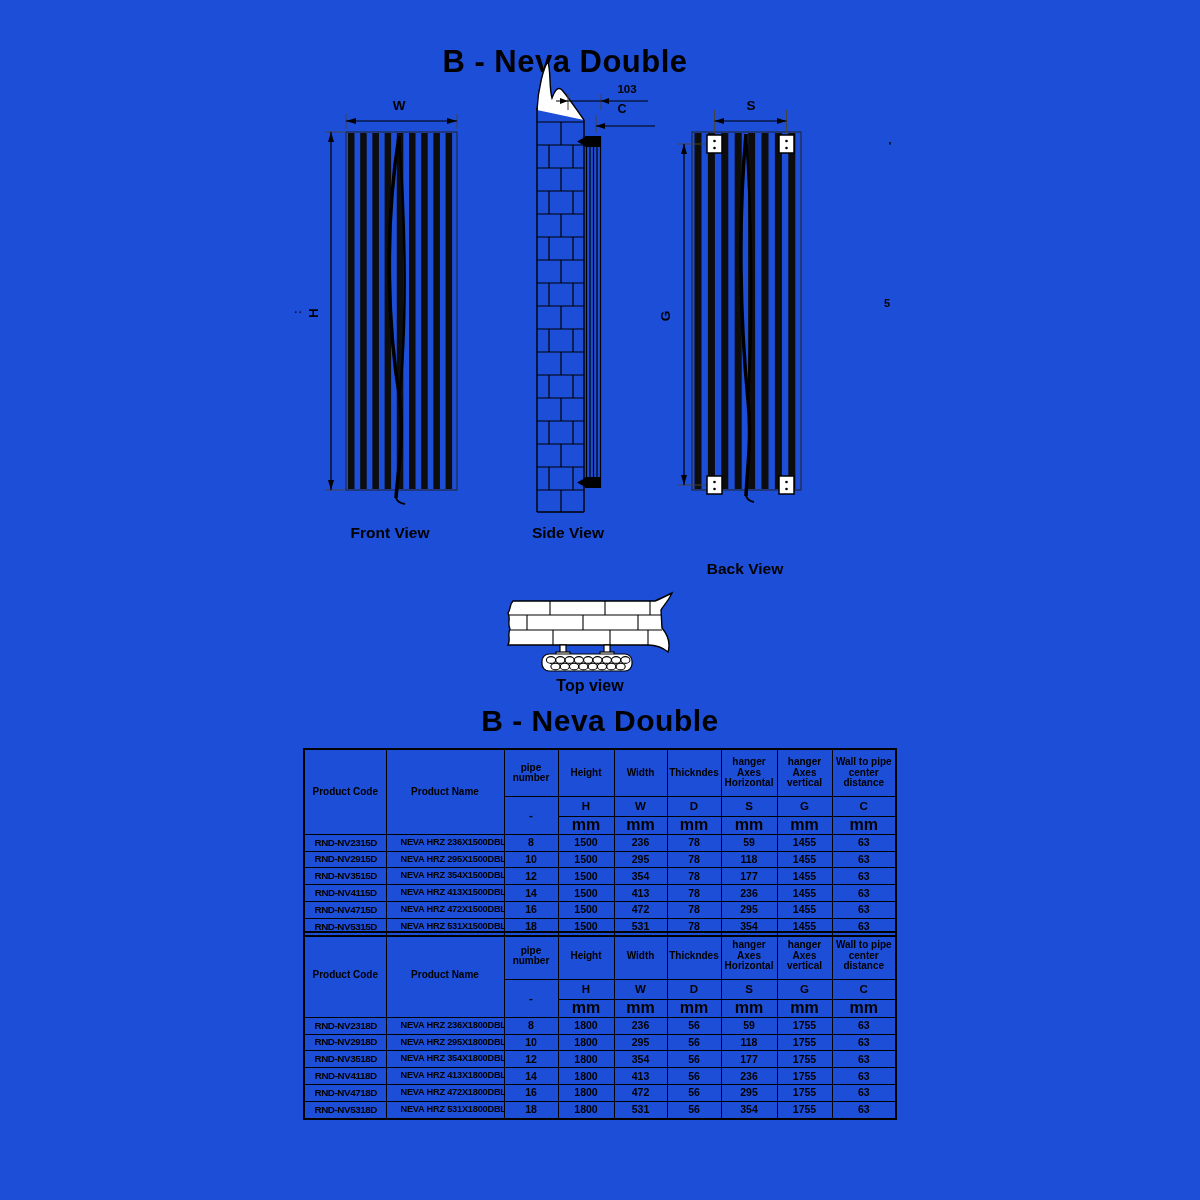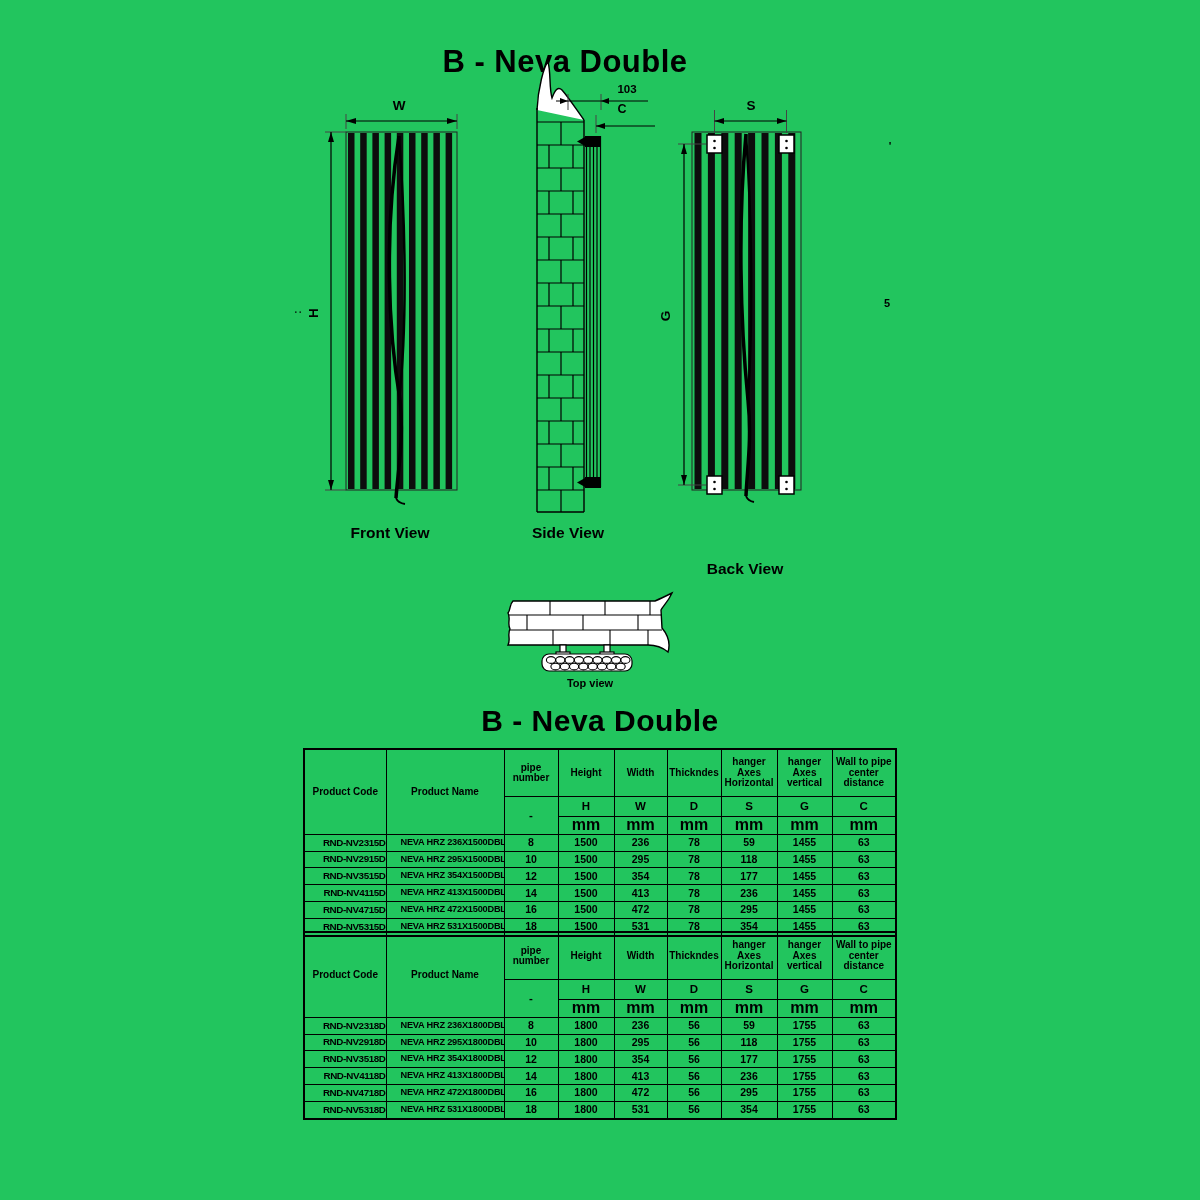--- a/index.html
+++ b/index.html
@@ -1,39 +1,39 @@
 <!DOCTYPE html>
 <html><head>
 <meta charset="utf-8">
 <style>
   html,body{margin:0;padding:0;background:#fff;}
-  .page{position:relative;width:1200px;height:1200px;background:#22c55e;overflow:hidden;
+  .page{position:relative;width:1200px;height:1200px;background:#1d4ed8;overflow:hidden;
         font-family:"Liberation Sans","DejaVu Sans",sans-serif;color:#000;}
   .title{position:absolute;margin:0;font-weight:bold;text-align:center;letter-spacing:.5px;}
   .title-top{left:315px;top:44px;width:500px;font-size:31px;}
   .title-table{left:350px;top:704px;width:500px;font-size:30px;}
   .viewlabel{position:absolute;font-weight:bold;font-size:15.5px;text-align:center;}
-  .viewlabel.small{font-size:11px;}
+  .viewlabel.small{font-size:16px;}
   svg.drawing{position:absolute;left:280px;top:60px;}
   svg text{font-family:"Liberation Sans","DejaVu Sans",sans-serif;font-weight:bold;fill:#000;}
 
   table.spec{position:absolute;width:592px;border-collapse:collapse;table-layout:fixed;
              border:2.2px solid #000;font-weight:bold;}
   table.spec th,table.spec td{border:1.5px solid #000;padding:0;text-align:center;
              overflow:hidden;line-height:1.05;}
   table.spec th{font-weight:bold;}
   tr.hrow1 th{height:46px;font-size:10px;white-space:normal;vertical-align:middle;}
   th.pc{font-size:10.5px;text-align:left;vertical-align:bottom;padding:0 0 13px 1px;white-space:nowrap;}
   th.pn{font-size:10.5px;vertical-align:bottom;padding-bottom:13px;white-space:nowrap;}
   th.h3l{font-size:9.5px;}
   tr.hrow2 th{height:19px;font-size:11.5px;}
   tr.hrow3 th{height:16px;font-size:16px;}
   th.dash{font-size:12px;}
   table.spec tbody td{height:15.8px;font-size:10.5px;white-space:nowrap;}
-  table.spec tbody td.code{text-align:right;font-size:9.8px;letter-spacing:-.4px;padding-left:1px;}
+  table.spec tbody td.code{text-align:center;font-size:9.8px;letter-spacing:-.4px;padding-left:1px;}
   table.spec tbody td.name{text-align:left;font-size:9.2px;letter-spacing:-.2px;padding-left:14px;}
   .t1500{left:303px;top:748px;}
   .t1800{left:303px;top:931px;}
 </style>
 </head>
 <body>
 
 <div class="page">
 
   <h1 class="title title-top">B - Neva Double</h1>

